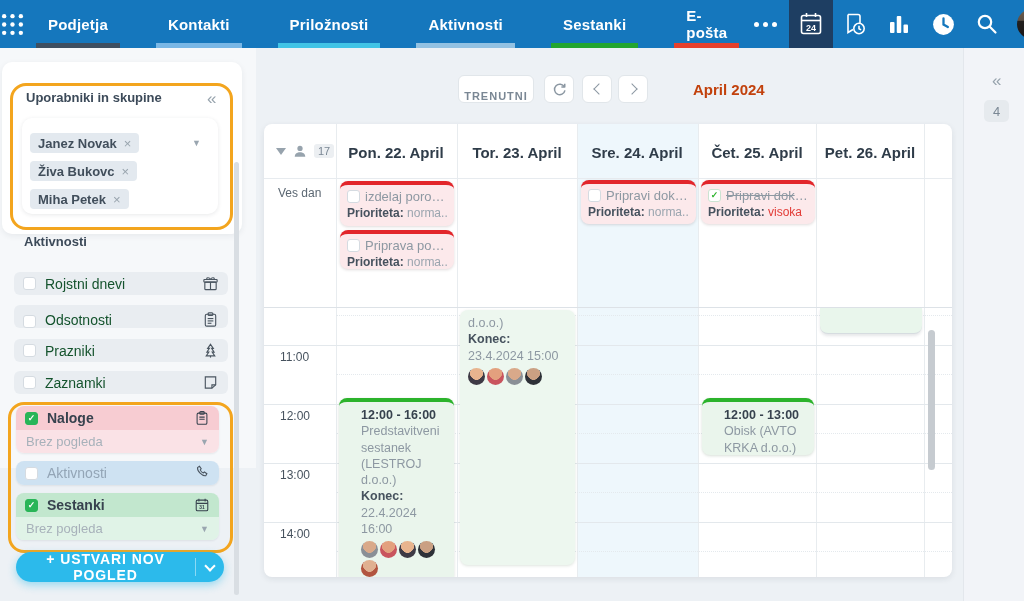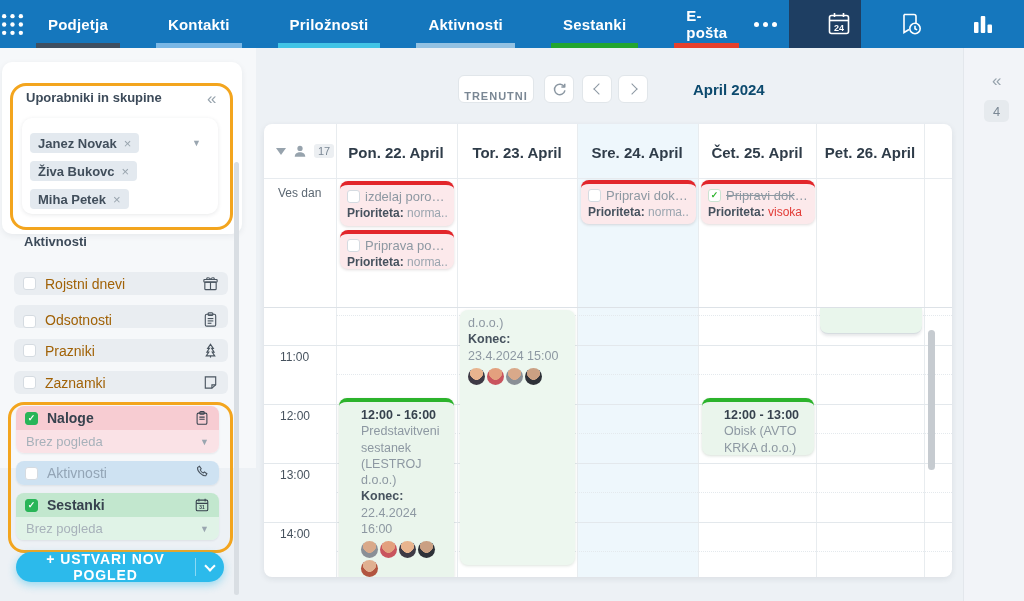--- a/index.html
+++ b/index.html
@@ -14,21 +14,21 @@
   .tab::after{content:"";position:absolute;left:3px;right:3px;bottom:0;height:5px;}
   .tab:nth-child(1)::after{background:#3E4F61;}
   .tab:nth-child(2)::after{background:#79B7E6;}
   .tab:nth-child(3)::after{background:#41C4E6;}
   .tab:nth-child(4)::after{background:#BCD9EF;opacity:.75;}
   .tab:nth-child(5)::after{background:#23A52F;}
   .tab:nth-child(6)::after{background:#E6402C;}
   .more{height:48px;display:flex;align-items:center;padding:0 12px;gap:4px;cursor:pointer;}
   .more i{width:5px;height:5px;border-radius:50%;background:#fff;display:block;}
   .nav-right{margin-left:auto;display:flex;align-items:center;height:48px;}
-  .nicon{width:44px;height:48px;display:flex;align-items:center;justify-content:center;cursor:pointer;padding-left:28px;}
+  .nicon{width:44px;height:48px;display:flex;align-items:center;justify-content:center;cursor:pointer;}
   .nicon.tile{background:#1E3E62;}
   .navatar{width:30px;height:30px;border-radius:50%;margin-left:8px;cursor:pointer;
     background:
       radial-gradient(circle at 50% 34%, #ECC39A 0 27%, rgba(0,0,0,0) 28%),
       linear-gradient(180deg,#6d5d4e 0%,#5b4f45 38%,#23201f 40%,#191717 100%);}
   .chev{display:inline-block;width:7px;height:7px;border-right:2px solid #fff;border-bottom:2px solid #fff;
         transform:rotate(45deg);margin:0 14px 3px 8px;}
   
   .sidebar{position:absolute;left:0;top:48px;width:256px;height:420px;background:#F6F8FA;}
   .side-card{position:absolute;left:2px;top:14px;width:240px;height:172px;background:#fff;border-radius:10px;
@@ -39,21 +39,21 @@
   .side-title{position:absolute;font-size:13px;font-weight:700;color:#3C4A59;}
   .collapse{position:absolute;color:#97A3AD;font-size:17px;line-height:1;cursor:pointer;}
   .chip-panel{position:absolute;left:22px;top:70px;width:196px;height:96px;background:#fff;border-radius:10px;
               box-shadow:0 1px 4px rgba(30,40,50,.10);z-index:4;}
   .chip{position:absolute;left:8px;height:20px;background:#E3E9EF;border-radius:4px;display:flex;align-items:center;
         padding:0 8px;font-size:13px;font-weight:600;color:#414E5B;cursor:pointer;}
   .chip .x{margin-left:7px;color:#98A4AD;font-size:13px;font-weight:400;cursor:pointer;}
   .dd-arrow{position:absolute;color:#9AA6B0;font-size:9px;cursor:pointer;}
   .spill{position:absolute;left:14px;width:214px;height:23px;border-radius:6px;background:#E9EDF1;
          display:flex;align-items:center;padding:0 9px;box-sizing:border-box;gap:9px;cursor:pointer;}
-  .spill .lbl{flex:1;font-size:14px;color:#a16207;}
+  .spill .lbl{flex:1;font-size:14px;color:#14532d;}
   .spill svg{flex:none;}
   .cb{display:inline-block;width:13px;height:13px;background:#fff;border:1px solid #D5DBE1;border-radius:3px;
       box-sizing:border-box;flex:none;font-size:9px;line-height:11px;text-align:center;cursor:pointer;}
   .cb.on{background:#29B558;border-color:#29B558;color:#fff;font-weight:700;}
   .cb.onw{background:#fff;border-color:#CBE3D2;color:#2CB32C;font-weight:700;}
   .vgroup{position:absolute;left:16px;width:203px;border-radius:8px;overflow:hidden;
           box-shadow:0 1px 2px rgba(30,40,50,.08);z-index:5;}
   .vrow{height:24px;display:flex;align-items:center;gap:9px;padding:0 9px;cursor:pointer;}
   .vrow .lbl{flex:1;font-size:14px;font-weight:700;color:#37424E;}
   .vrow.dis .lbl{font-weight:400;color:#93A5B6;}
@@ -67,21 +67,21 @@
   .sscroll{position:absolute;left:234px;top:114px;width:5px;height:433px;background:#D9DEE3;border-radius:3px;cursor:pointer;}
   
   .main{position:absolute;left:256px;top:48px;width:707px;height:553px;background:#EDF1F5;}
   .tb-item{position:absolute;display:flex;align-items:center;}
   .tb-title{font-size:18px;font-weight:700;color:#2F3C49;}
   .gchev{display:inline-block;width:8px;height:8px;border-right:2px solid #7A8794;border-bottom:2px solid #7A8794;
          transform:rotate(45deg);margin-bottom:4px;}
   .btn{position:absolute;background:#fff;border:1px solid #E1E6EA;border-radius:6px;display:flex;align-items:center;
        justify-content:center;cursor:pointer;box-sizing:border-box;}
   .btn-txt{font-size:11px;font-weight:700;letter-spacing:1px;color:#7A8794;}
-  .month{position:absolute;font-size:15px;font-weight:700;color:#0c4a6e;}
+  .month{position:absolute;font-size:15px;font-weight:700;color:#c2410c;}
   .range-lbl{font-size:14px;font-weight:700;color:#37424E;margin-right:9px;}
   .achev{display:inline-block;width:7px;height:7px;border-right:1.8px solid #8B97A2;border-bottom:1.8px solid #8B97A2;}
   .achev.l{transform:rotate(135deg);margin-left:3px;}
   .achev.r{transform:rotate(-45deg);margin-right:3px;}
   .achev.d{transform:rotate(45deg);margin-bottom:3px;}
   
   .card{position:absolute;left:8px;top:76px;width:688px;height:453px;background:#fff;border-radius:8px;
         box-shadow:0 2px 6px rgba(30,40,50,.09);overflow:hidden;}
   .tint{position:absolute;left:313px;top:0;width:121px;height:453px;background:rgba(222,240,250,.5);}
   .vl{position:absolute;top:0;width:1px;height:453px;background:#E8ECEF;}

